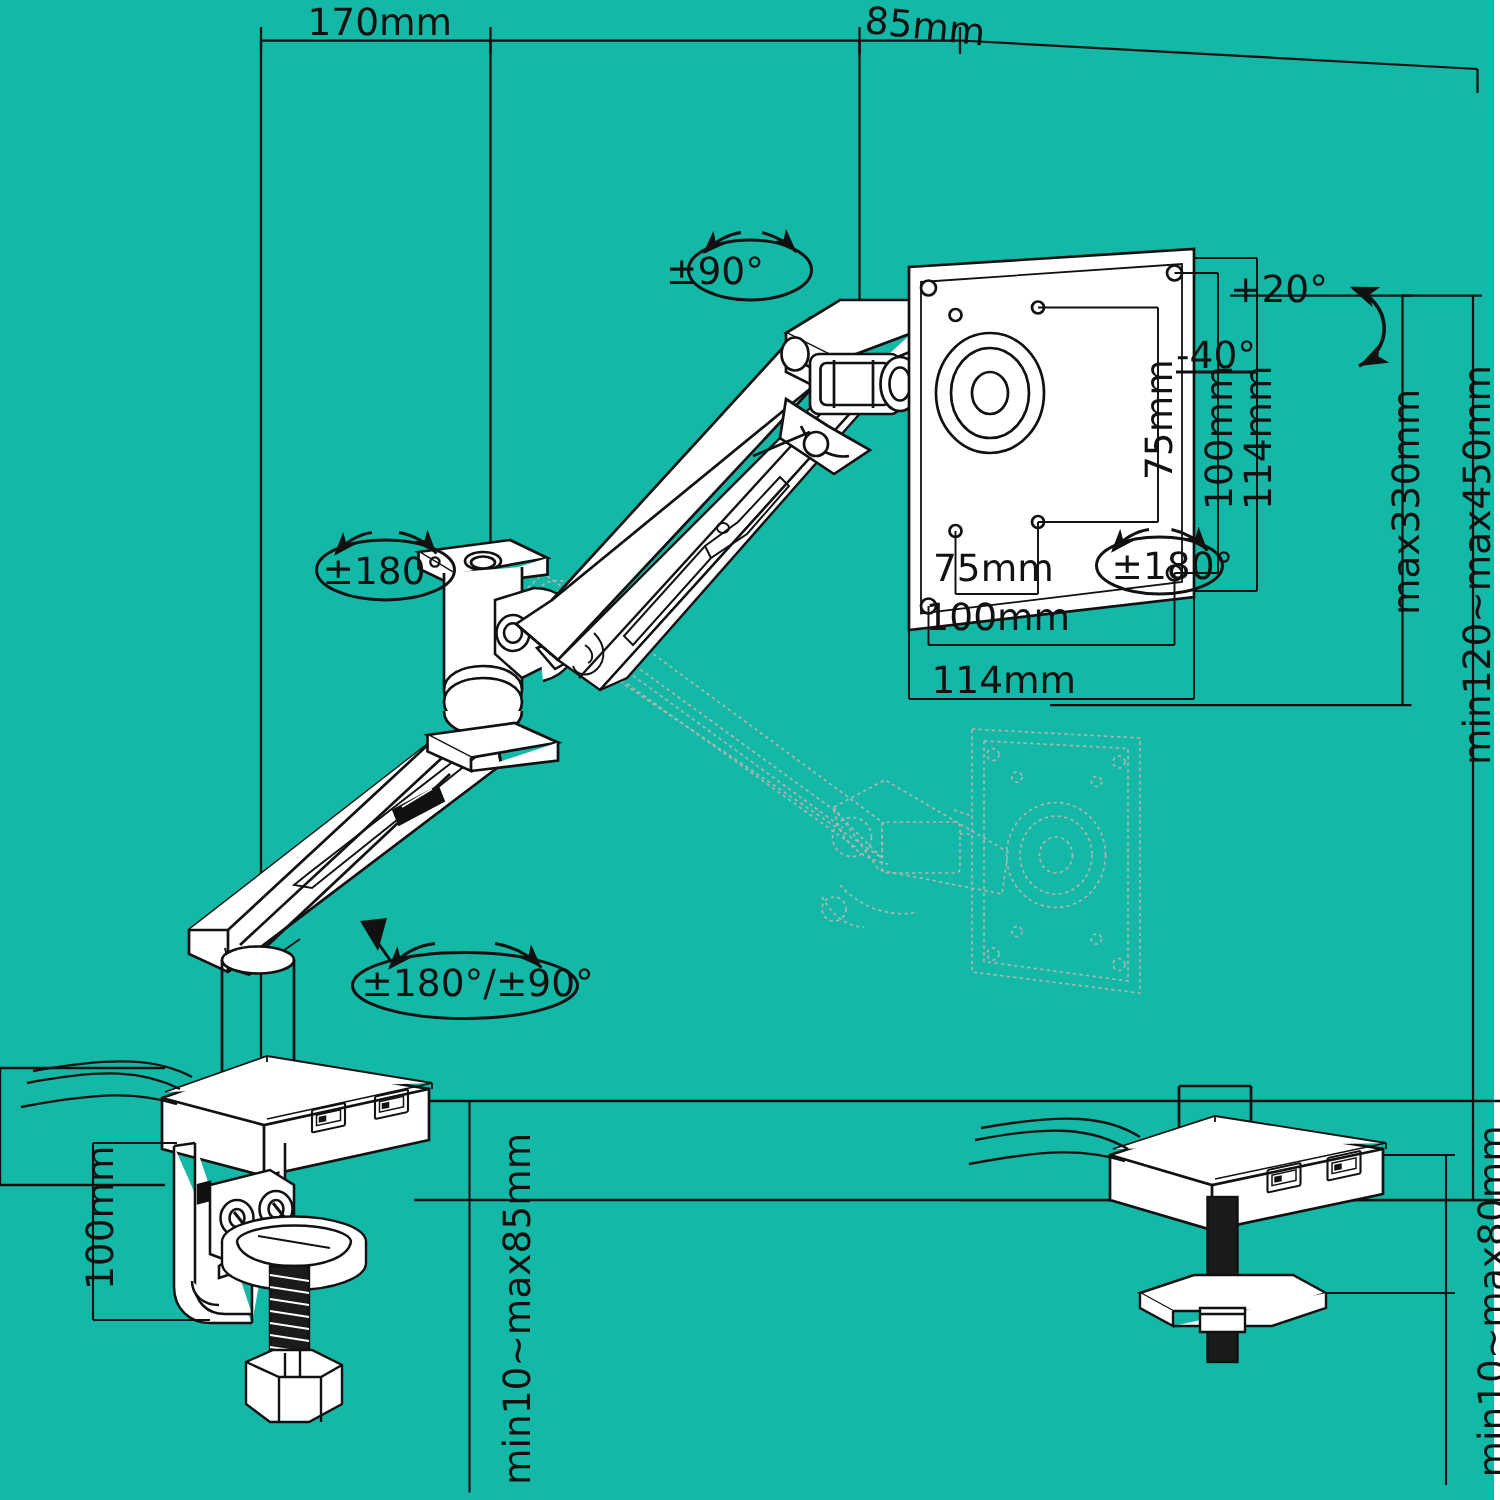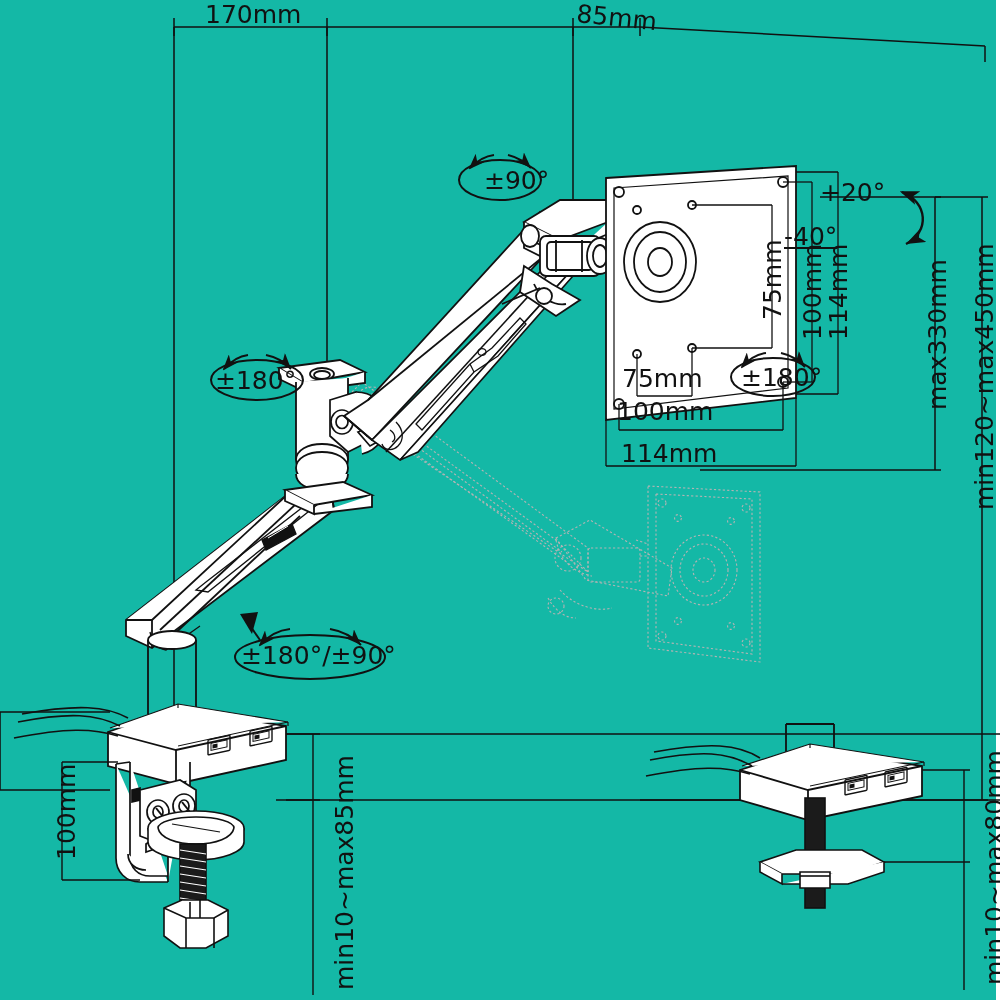--- a/index.html
+++ b/index.html
@@ -393,21 +393,21 @@
   <div class="lbl dim vert" style="left:800px;top:340px;transform:rotate(-90deg);">100mm</div>
   <div class="lbl dim vert" style="left:826px;top:340px;transform:rotate(-90deg);">114mm</div>
 
   <div class="lbl dim" style="left:622px;top:366px;">75mm</div>
   <div class="lbl dim" style="left:617px;top:399px;">100mm</div>
   <div class="lbl dim" style="left:621px;top:441px;">114mm</div>
 
   <div class="lbl dim vert" style="left:925px;top:410px;transform:rotate(-90deg);">max330mm</div>
   <div class="lbl dim vert" style="left:972px;top:510px;transform:rotate(-90deg);">min120~max450mm</div>
 
-  <div class="lbl rot" style="left:484px;top:168px;">±90°</div>
+  <div class="lbl rot" style="left:444px;top:168px;">±90°</div>
   <div class="lbl rot" style="left:215px;top:368px;">±180°</div>
   <div class="lbl rot" style="left:741px;top:365px;">±180°</div>
   <div class="lbl rot" style="left:241px;top:643px;text-align:right;">±180°/±90°</div>
   <div class="lbl rot" style="left:820px;top:180px;">+20°</div>
   <div class="lbl rot" style="left:784px;top:224px;text-decoration:underline;">-40°</div>
 
   <div class="lbl dim vert" style="left:54px;top:860px;transform:rotate(-90deg);">100mm</div>
   <div class="lbl dim vert" style="left:332px;top:990px;transform:rotate(-90deg);">min10~max85mm</div>
 
   <div class="lbl dim vert" style="left:982px;top:985px;transform:rotate(-90deg);">min10~max80mm</div>

